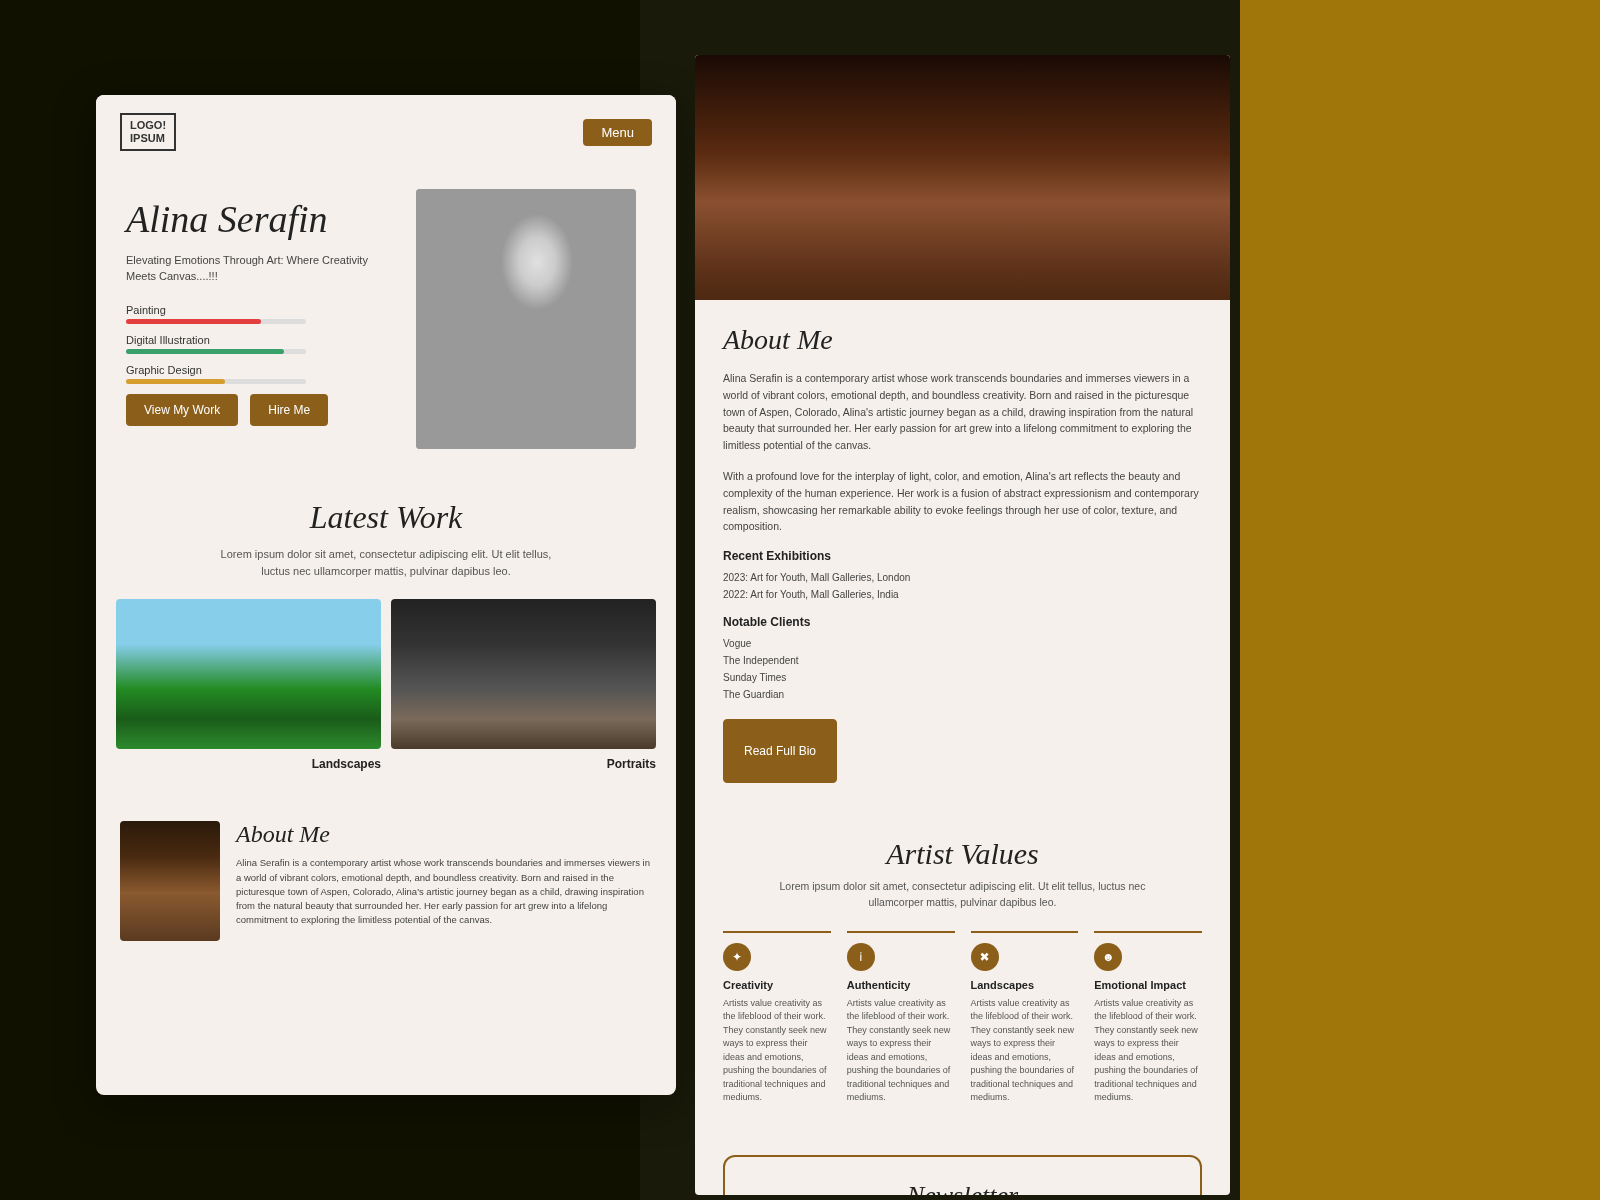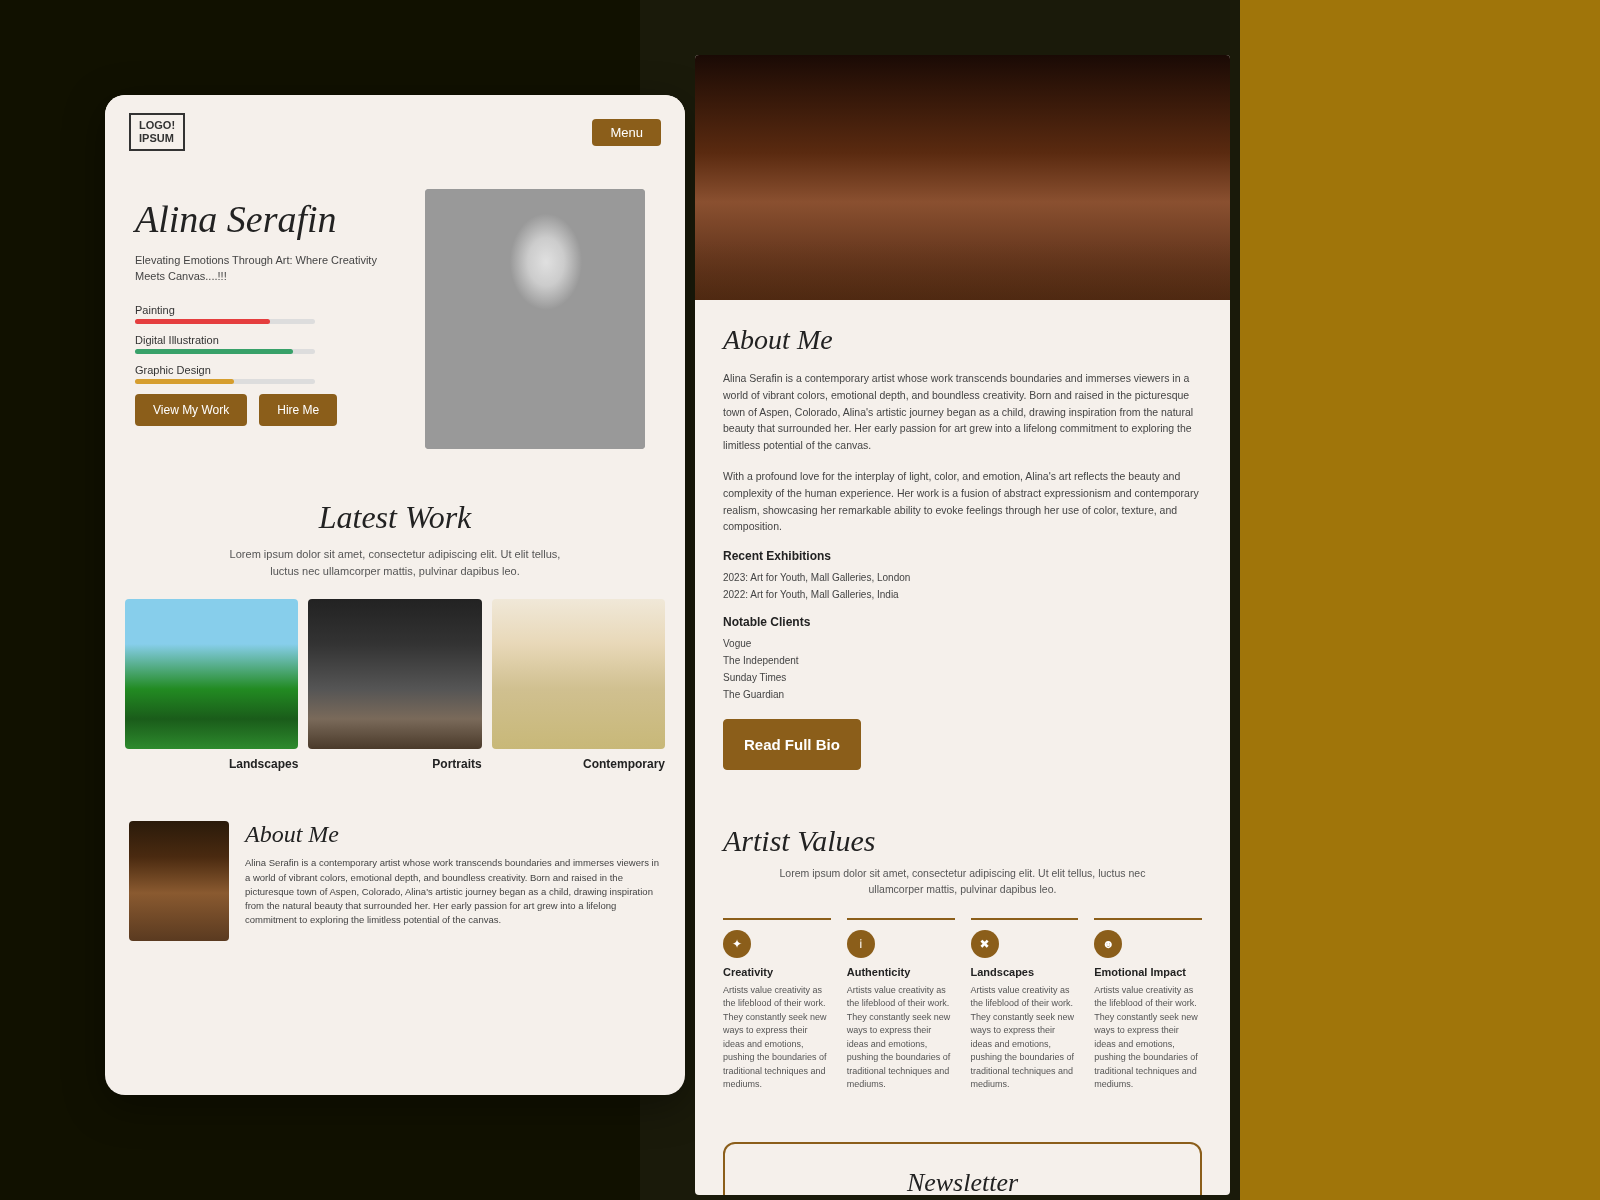--- a/index.html
+++ b/index.html
@@ -23,25 +23,25 @@
       position: absolute;
       right: 0; top: 0;
       width: 360px; height: 1200px;
       background: #b8860b;
       opacity: 0.85;
     }
 
     
     .website-left {
       position: absolute;
-      left: 105px; top: 95px;
+      left: 96px; top: 95px;
       width: 580px;
       height: 1000px;
       background: #f5f0eb;
-      border-radius: 20px;
+      border-radius: 8px;
       overflow: hidden;
       box-shadow: 0 10px 40px rgba(0,0,0,0.4);
     }
 
     
     .website-right {
       position: absolute;
       left: 695px; top: 55px;
       width: 535px;
       height: 1140px;
@@ -292,39 +292,38 @@
     }
     .client-text {
       font-size: 10px;
       color: #444;
       line-height: 1.7;
     }
     .read-bio-btn {
       background: #8B5E1A;
       color: white;
       border: 1px solid #8B5E1A;
-      padding: 16px 20px;
-      border-radius: 4px;
-      font-size: 15px;
+      padding: 24px 20px;
+      border-radius: 4px;
+      font-size: 12px;
       cursor: pointer;
-      font-weight: bold;
     }
 
     
     .artist-values-section {
       background: #f5f0eb;
       padding: 30px 28px;
     }
     .values-title {
       font-family: 'Georgia', serif;
       font-style: italic;
       font-size: 30px;
       color: #222;
       margin-bottom: 8px;
-      text-align: left;
+      text-align: center;
     }
     .values-subtitle {
       font-size: 10.5px;
       color: #555;
       text-align: center;
       max-width: 380px;
       margin: 0 auto 20px;
       line-height: 1.5;
     }
     .values-grid {
@@ -441,24 +440,20 @@
     <div class="section-subtitle">Lorem ipsum dolor sit amet, consectetur adipiscing elit. Ut elit tellus, luctus nec ullamcorper mattis, pulvinar dapibus leo.</div>
     <div class="work-grid">
       <div class="work-card">
         <div class="work-img work-img-landscape"></div>
         <div class="work-label">Landscapes</div>
       </div>
       <div class="work-card">
         <div class="work-img work-img-portrait"></div>
         <div class="work-label">Portraits</div>
       </div>
-      <div class="work-card">
-        <div class="work-img work-img-contemporary"></div>
-        <div class="work-label">Contemporary</div>
-      </div>
     </div>
   </div>
 
   <div class="about-left-section">
     <div class="about-img-small"></div>
     <div class="about-content-left">
       <div class="about-title-script">About Me</div>
       <div class="about-text-small">Alina Serafin is a contemporary artist whose work transcends boundaries and immerses viewers in a world of vibrant colors, emotional depth, and boundless creativity. Born and raised in the picturesque town of Aspen, Colorado, Alina's artistic journey began as a child, drawing inspiration from the natural beauty that surrounded her. Her early passion for art grew into a lifelong commitment to exploring the limitless potential of the canvas.</div>
     </div>
   </div>

